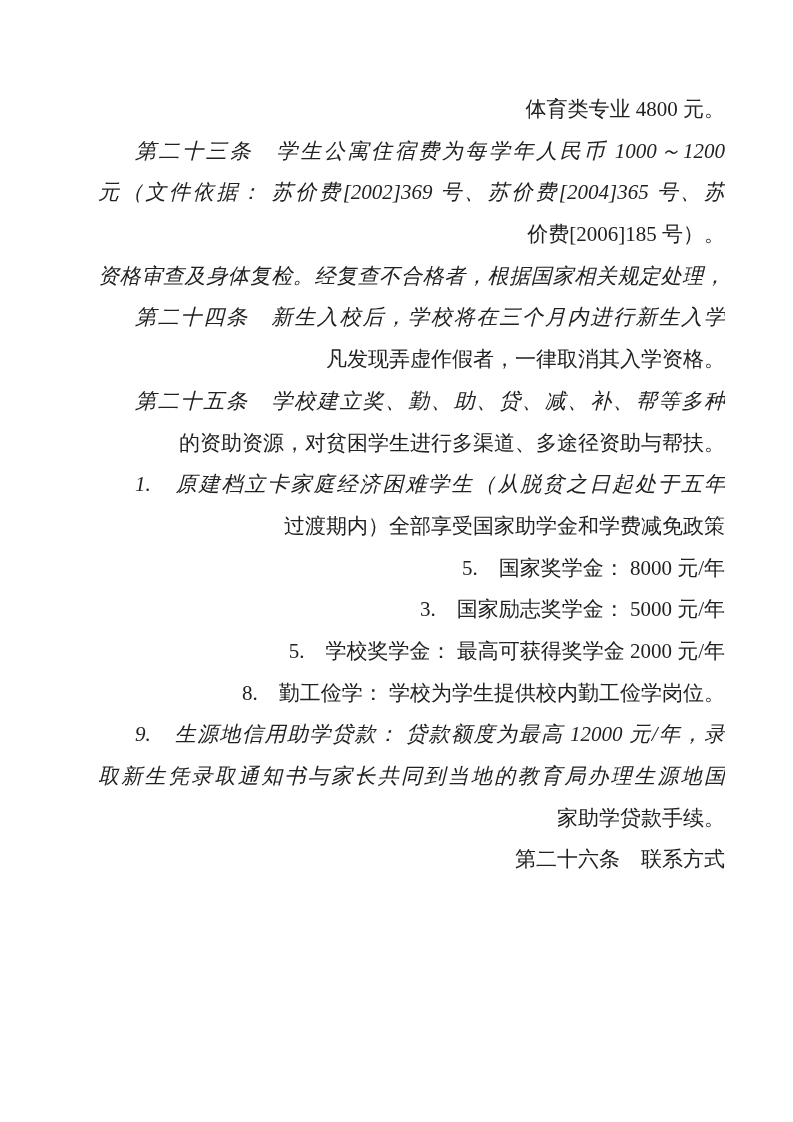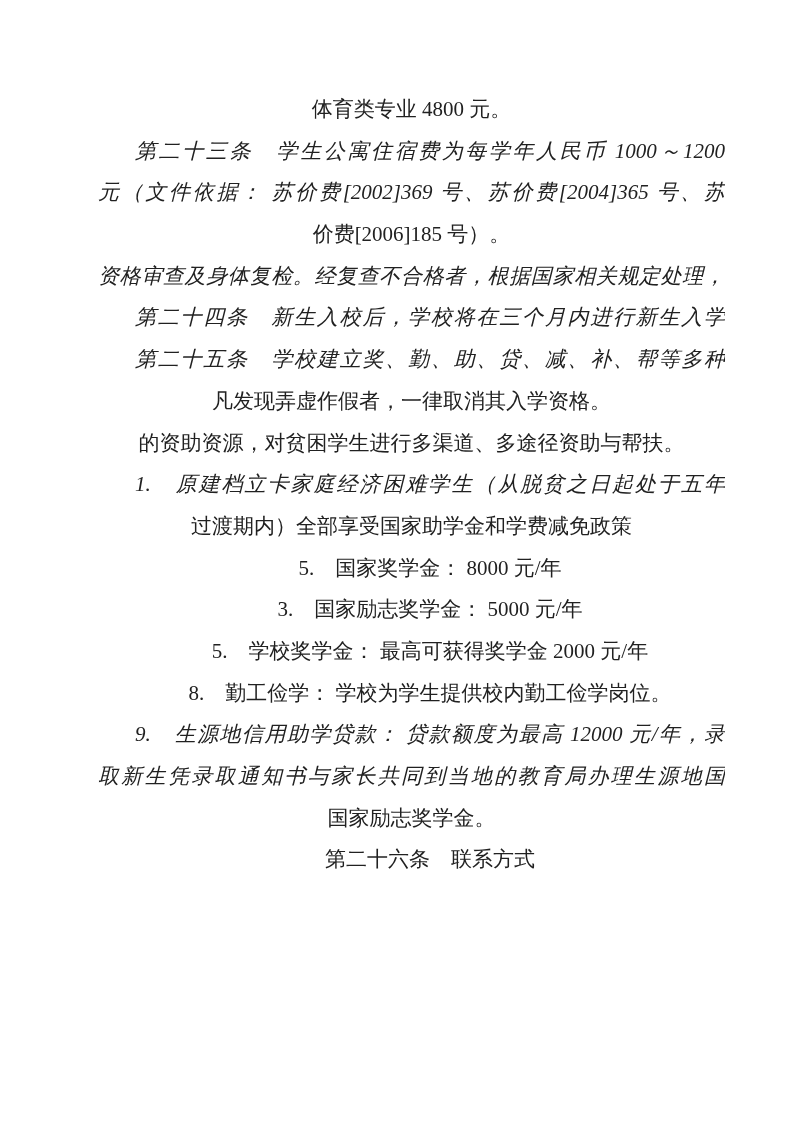--- a/index.html
+++ b/index.html
@@ -24,21 +24,21 @@
     position: absolute;
     left: 98px;
     top: 89px;
     width: 627px;
   }
   .line {
     font-size: 21px;
     line-height: 41.7px;
     height: 41.7px;
     letter-spacing: 0;
-    text-align: center;
+    text-align: right;
     white-space: normal;
     overflow: hidden;
   }
   .line.justify {
     text-align: justify;
     text-align-last: justify;
     font-style: italic;
   }
   .line.indent {
     text-indent: 37px;
@@ -48,27 +48,27 @@
 <body>
 
 <div class="page">
   <div class="textblock">
     <div class="line">体育类专业 4800 元。</div>
     <div class="line indent justify">第二十三条　学生公寓住宿费为每学年人民币 1000～1200</div>
     <div class="line justify">元（文件依据： 苏价费[2002]369 号、苏价费[2004]365 号、苏</div>
     <div class="line">价费[2006]185 号）。</div>
     <div class="line justify">资格审查及身体复检。经复查不合格者，根据国家相关规定处理，</div>
     <div class="line indent justify">第二十四条　新生入校后，学校将在三个月内进行新生入学</div>
+    <div class="line">凡发现弄虚作假者，一律取消其入学资格。</div>
     <div class="line indent justify">第二十五条　学校建立奖、勤、助、贷、减、补、帮等多种</div>
-    <div class="line">凡发现弄虚作假者，一律取消其入学资格。</div>
     <div class="line">的资助资源，对贫困学生进行多渠道、多途径资助与帮扶。</div>
     <div class="line indent justify">1.　原建档立卡家庭经济困难学生（从脱贫之日起处于五年</div>
     <div class="line">过渡期内）全部享受国家助学金和学费减免政策</div>
     <div class="line indent">5.　国家奖学金： 8000 元/年</div>
     <div class="line indent">3.　国家励志奖学金： 5000 元/年</div>
     <div class="line indent">5.　学校奖学金： 最高可获得奖学金 2000 元/年</div>
     <div class="line indent">8.　勤工俭学： 学校为学生提供校内勤工俭学岗位。</div>
     <div class="line indent justify">9.　生源地信用助学贷款： 贷款额度为最高 12000 元/年，录</div>
     <div class="line justify">取新生凭录取通知书与家长共同到当地的教育局办理生源地国</div>
-    <div class="line">国家励志奖学金。</div>
+    <div class="line">家助学贷款手续。</div>
     <div class="line indent">第二十六条　联系方式</div>
   </div>
 </div>
 
 </body></html>

